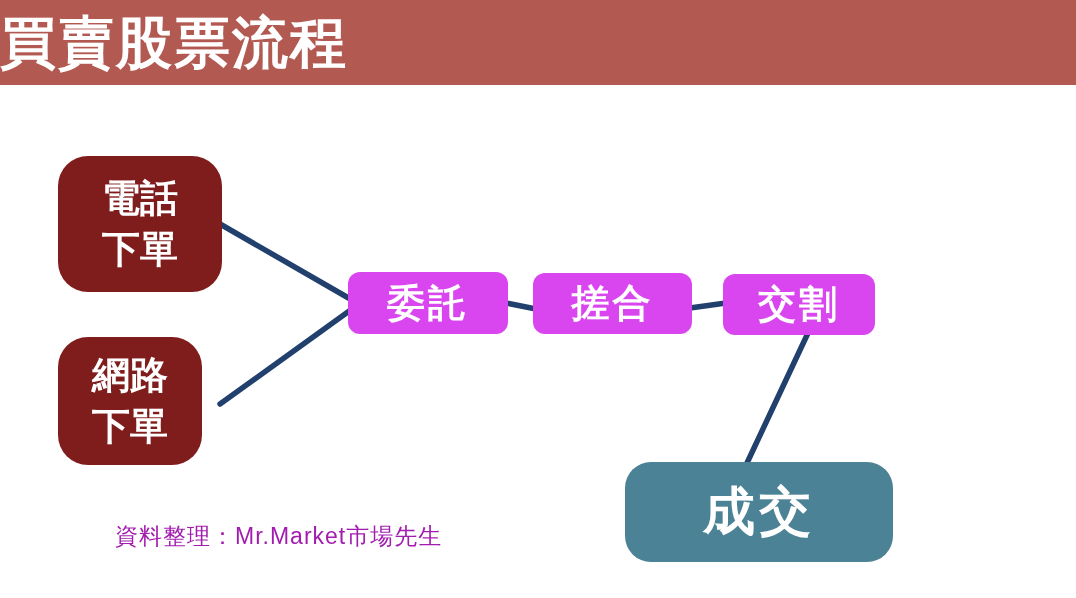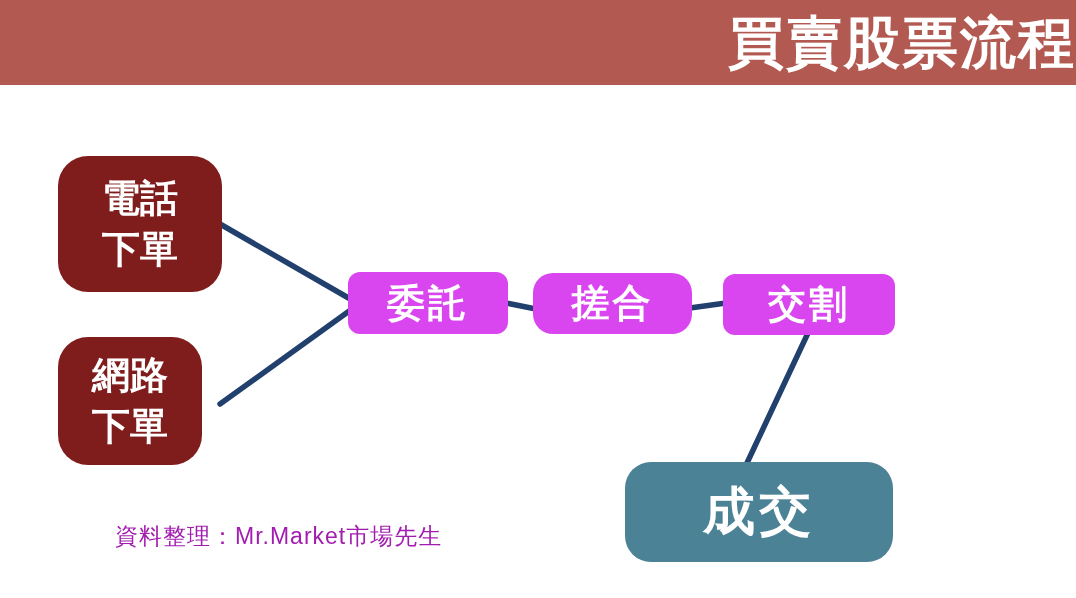--- a/index.html
+++ b/index.html
@@ -12,21 +12,21 @@
     font-family: "Liberation Sans", sans-serif;
   }
   .title-bar {
     position: absolute;
     left: 0; top: 0;
     width: 1076px;
     height: 85px;
     background: #b25951;
     display: flex;
     align-items: center;
-    justify-content: flex-end;
+    justify-content: flex-start;
   }
   .title {
     margin: 0;
     color: #ffffff;
     font-size: 56px;
     font-weight: bold;
     letter-spacing: 2px;
     line-height: 1;
   }
   .connectors {
@@ -60,22 +60,22 @@
   }
   .node.result {
     background: #4c8295;
     border-radius: 26px;
     font-size: 52px;
     letter-spacing: 4px;
   }
   .node.phone      { left: 58px;  top: 156px; width: 164px; height: 136px; }
   .node.online     { left: 58px;  top: 337px; width: 144px; height: 128px; }
   .node.entrust    { left: 348px; top: 272px; width: 160px; height: 62px; }
-  .node.matching   { left: 533px; top: 273px; width: 159px; height: 61px; border-radius: 20px; }
-  .node.settlement { left: 723px; top: 274px; width: 172px; height: 61px; }
+  .node.matching   { left: 533px; top: 273px; width: 159px; height: 61px; }
+  .node.settlement { left: 723px; top: 274px; width: 152px; height: 61px; }
   .node.deal       { left: 613px; top: 462px; width: 268px; height: 100px; margin-left: 12px; }
   .attribution {
     position: absolute;
     left: 115px;
     top: 521px;
     font-size: 23px;
     color: #a21caf;
     letter-spacing: 1px;
   }
 </style>

